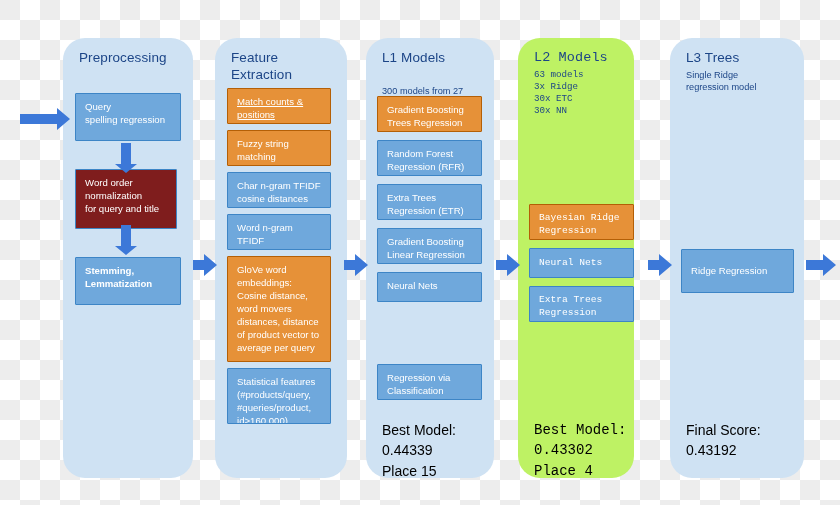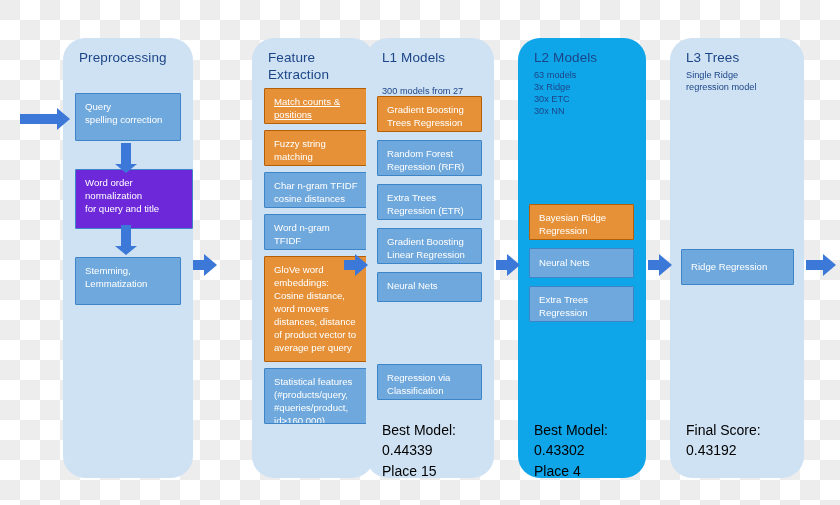--- a/index.html
+++ b/index.html
@@ -95,28 +95,28 @@
   }
   .arrow-h svg, .arrow-v svg { display: block; }
 </style>
 </head>
 <body>
 
 <div id="canvas">
     <div class="column" style="left: 63px; top: 38px; width: 130px; height: 440px; background: rgb(207, 226, 243);">
       <div class="col-title" style="white-space: pre-line; color: rgb(28, 69, 135);">Preprocessing</div>
       <div class="node blue" style="left: 12px; top: 55px; width: 106px; height: 48px; background: rgb(111, 168, 220); border-color: rgb(61, 133, 198); color: rgb(255, 255, 255);"><span style="white-space: pre-line;">Query
-spelling correction</span></div>
-      <div class="node blue" style="left: 12px; top: 131px; width: 118px; height: 60px; background: #6d28d9; border-color: rgb(61, 133, 198); color: rgb(255, 255, 255);"><span style="white-space: pre-line;">Word order
+spelling regression</span></div>
+      <div class="node blue" style="left: 12px; top: 131px; width: 102px; height: 60px; background: #7f1d1d; border-color: rgb(61, 133, 198); color: rgb(255, 255, 255);"><span style="white-space: pre-line;">Word order
 normalization
 for query and title</span></div>
-      <div class="node blue" style="left: 12px; top: 219px; width: 106px; height: 48px; background: rgb(111, 168, 220); border-color: rgb(61, 133, 198); color: rgb(255, 255, 255);"><span style="white-space: pre-line;">Stemming,
+      <div class="node blue" style="left: 12px; top: 219px; width: 106px; height: 48px; background: rgb(111, 168, 220); border-color: rgb(61, 133, 198); color: rgb(255, 255, 255);"><span style="white-space: pre-line; font-weight: bold;">Stemming,
 Lemmatization</span></div>
     </div>
-    <div class="column" style="left: 215px; top: 38px; width: 122px; height: 440px; background: rgb(207, 226, 243); margin-left: 37px;">
+    <div class="column" style="left: 215px; top: 38px; width: 132px; height: 440px; background: rgb(207, 226, 243);">
       <div class="col-title" style="white-space: pre-line; color: rgb(28, 69, 135);">Feature
 Extraction</div>
       <div class="node orange" style="left: 12px; top: 50px; width: 104px; height: 36px; background: rgb(230, 145, 56); border-color: rgb(180, 95, 6); color: rgb(255, 255, 255);"><span style="white-space: pre-line; text-decoration: underline;">Match counts &amp;
 positions</span></div>
       <div class="node orange" style="left: 12px; top: 92px; width: 104px; height: 36px; background: rgb(230, 145, 56); border-color: rgb(180, 95, 6); color: rgb(255, 255, 255);"><span style="white-space: pre-line;">Fuzzy string
 matching</span></div>
       <div class="node blue" style="left: 12px; top: 134px; width: 104px; height: 36px; background: rgb(111, 168, 220); border-color: rgb(61, 133, 198); color: rgb(255, 255, 255);"><span style="white-space: pre-line; text-align: right;">Char n-gram TFIDF
 cosine distances</span></div>
       <div class="node blue" style="left: 12px; top: 176px; width: 104px; height: 36px; background: rgb(111, 168, 220); border-color: rgb(61, 133, 198); color: rgb(255, 255, 255);"><span style="white-space: pre-line;">Word n-gram TFIDF
 &amp; LSA cos distances</span></div>
@@ -145,42 +145,42 @@
 Regression (ETR)</span></div>
       <div class="node blue" style="left: 11px; top: 190px; width: 105px; height: 36px; background: rgb(111, 168, 220); border-color: rgb(61, 133, 198); color: rgb(255, 255, 255);"><span style="white-space: pre-line;">Gradient Boosting
 Linear Regression</span></div>
       <div class="node blue" style="left: 11px; top: 234px; width: 105px; height: 30px; background: rgb(111, 168, 220); border-color: rgb(61, 133, 198); color: rgb(255, 255, 255);"><span style="white-space: pre-line;">Neural Nets</span></div>
       <div class="node blue" style="left: 11px; top: 326px; width: 105px; height: 36px; background: rgb(111, 168, 220); border-color: rgb(61, 133, 198); color: rgb(255, 255, 255);"><span style="white-space: pre-line;">Regression via
 Classification</span></div>
       <div class="score" style="left: 16px; top: 382px; color: rgb(0, 0, 0);">Best Model:
 0.44339
 Place 15</div>
     </div>
-    <div class="column" style="left: 518px; top: 38px; width: 128px; height: 440px; background: #0ea5e9;">
+    <div class="column" style="left: 518px; top: 38px; width: 116px; height: 440px; background: #bef264; font-family: Liberation Mono, monospace;">
       <div class="col-title" style="white-space: pre-line; color: rgb(28, 69, 135);">L2 Models</div>
       <div class="col-sub" style="top: 31px; white-space: pre-line; color: rgb(28, 69, 135);">63 models
 3x Ridge
 30x ETC
 30x NN</div>
       <div class="node orange" style="left: 11px; top: 166px; width: 105px; height: 36px; background: rgb(230, 145, 56); border-color: rgb(180, 95, 6); color: rgb(255, 255, 255);"><span style="white-space: pre-line;">Bayesian Ridge
 Regression</span></div>
       <div class="node blue center" style="left: 11px; top: 210px; width: 105px; height: 30px; background: rgb(111, 168, 220); border-color: rgb(61, 133, 198); color: rgb(255, 255, 255);">
         <span style="white-space: pre-line;">Neural Nets</span>
       </div>
       <div class="node blue" style="left: 11px; top: 248px; width: 105px; height: 36px; background: rgb(111, 168, 220); border-color: rgb(61, 133, 198); color: rgb(255, 255, 255);"><span style="white-space: pre-line;">Extra Trees
 Regression</span></div>
       <div class="score" style="left: 16px; top: 382px; color: rgb(0, 0, 0);">Best Model:
 0.43302
 Place 4</div>
     </div>
     <div class="column" style="left: 670px; top: 38px; width: 134px; height: 440px; background: rgb(207, 226, 243);">
       <div class="col-title" style="white-space: pre-line; color: rgb(28, 69, 135);">L3 Trees</div>
       <div class="col-sub" style="top: 31px; white-space: pre-line; color: rgb(28, 69, 135);">Single Ridge
 regression model</div>
-      <div class="node blue center" style="left: 11px; top: 211px; width: 113px; height: 36px; background: rgb(111, 168, 220); border-color: rgb(61, 133, 198); color: rgb(255, 255, 255);">
+      <div class="node blue center" style="left: 11px; top: 211px; width: 113px; height: 44px; background: rgb(111, 168, 220); border-color: rgb(61, 133, 198); color: rgb(255, 255, 255);">
         <span style="white-space: pre-line;">Ridge Regression</span>
       </div>
       <div class="score" style="left: 16px; top: 382px; color: rgb(0, 0, 0);">Final Score:
 0.43192</div>
     </div>
     <div class="arrow-h" title="arrow-right-into-preprocessing" style="left: 20px; top: 108px; width: 50px;">
       <svg width="50" height="22" viewBox="0 0 50 22">
         <path d="M0 6 H37 V0 L50 11 L37 22 V16 H0 Z" fill="#3c78d8"></path>
       </svg>
     </div>

